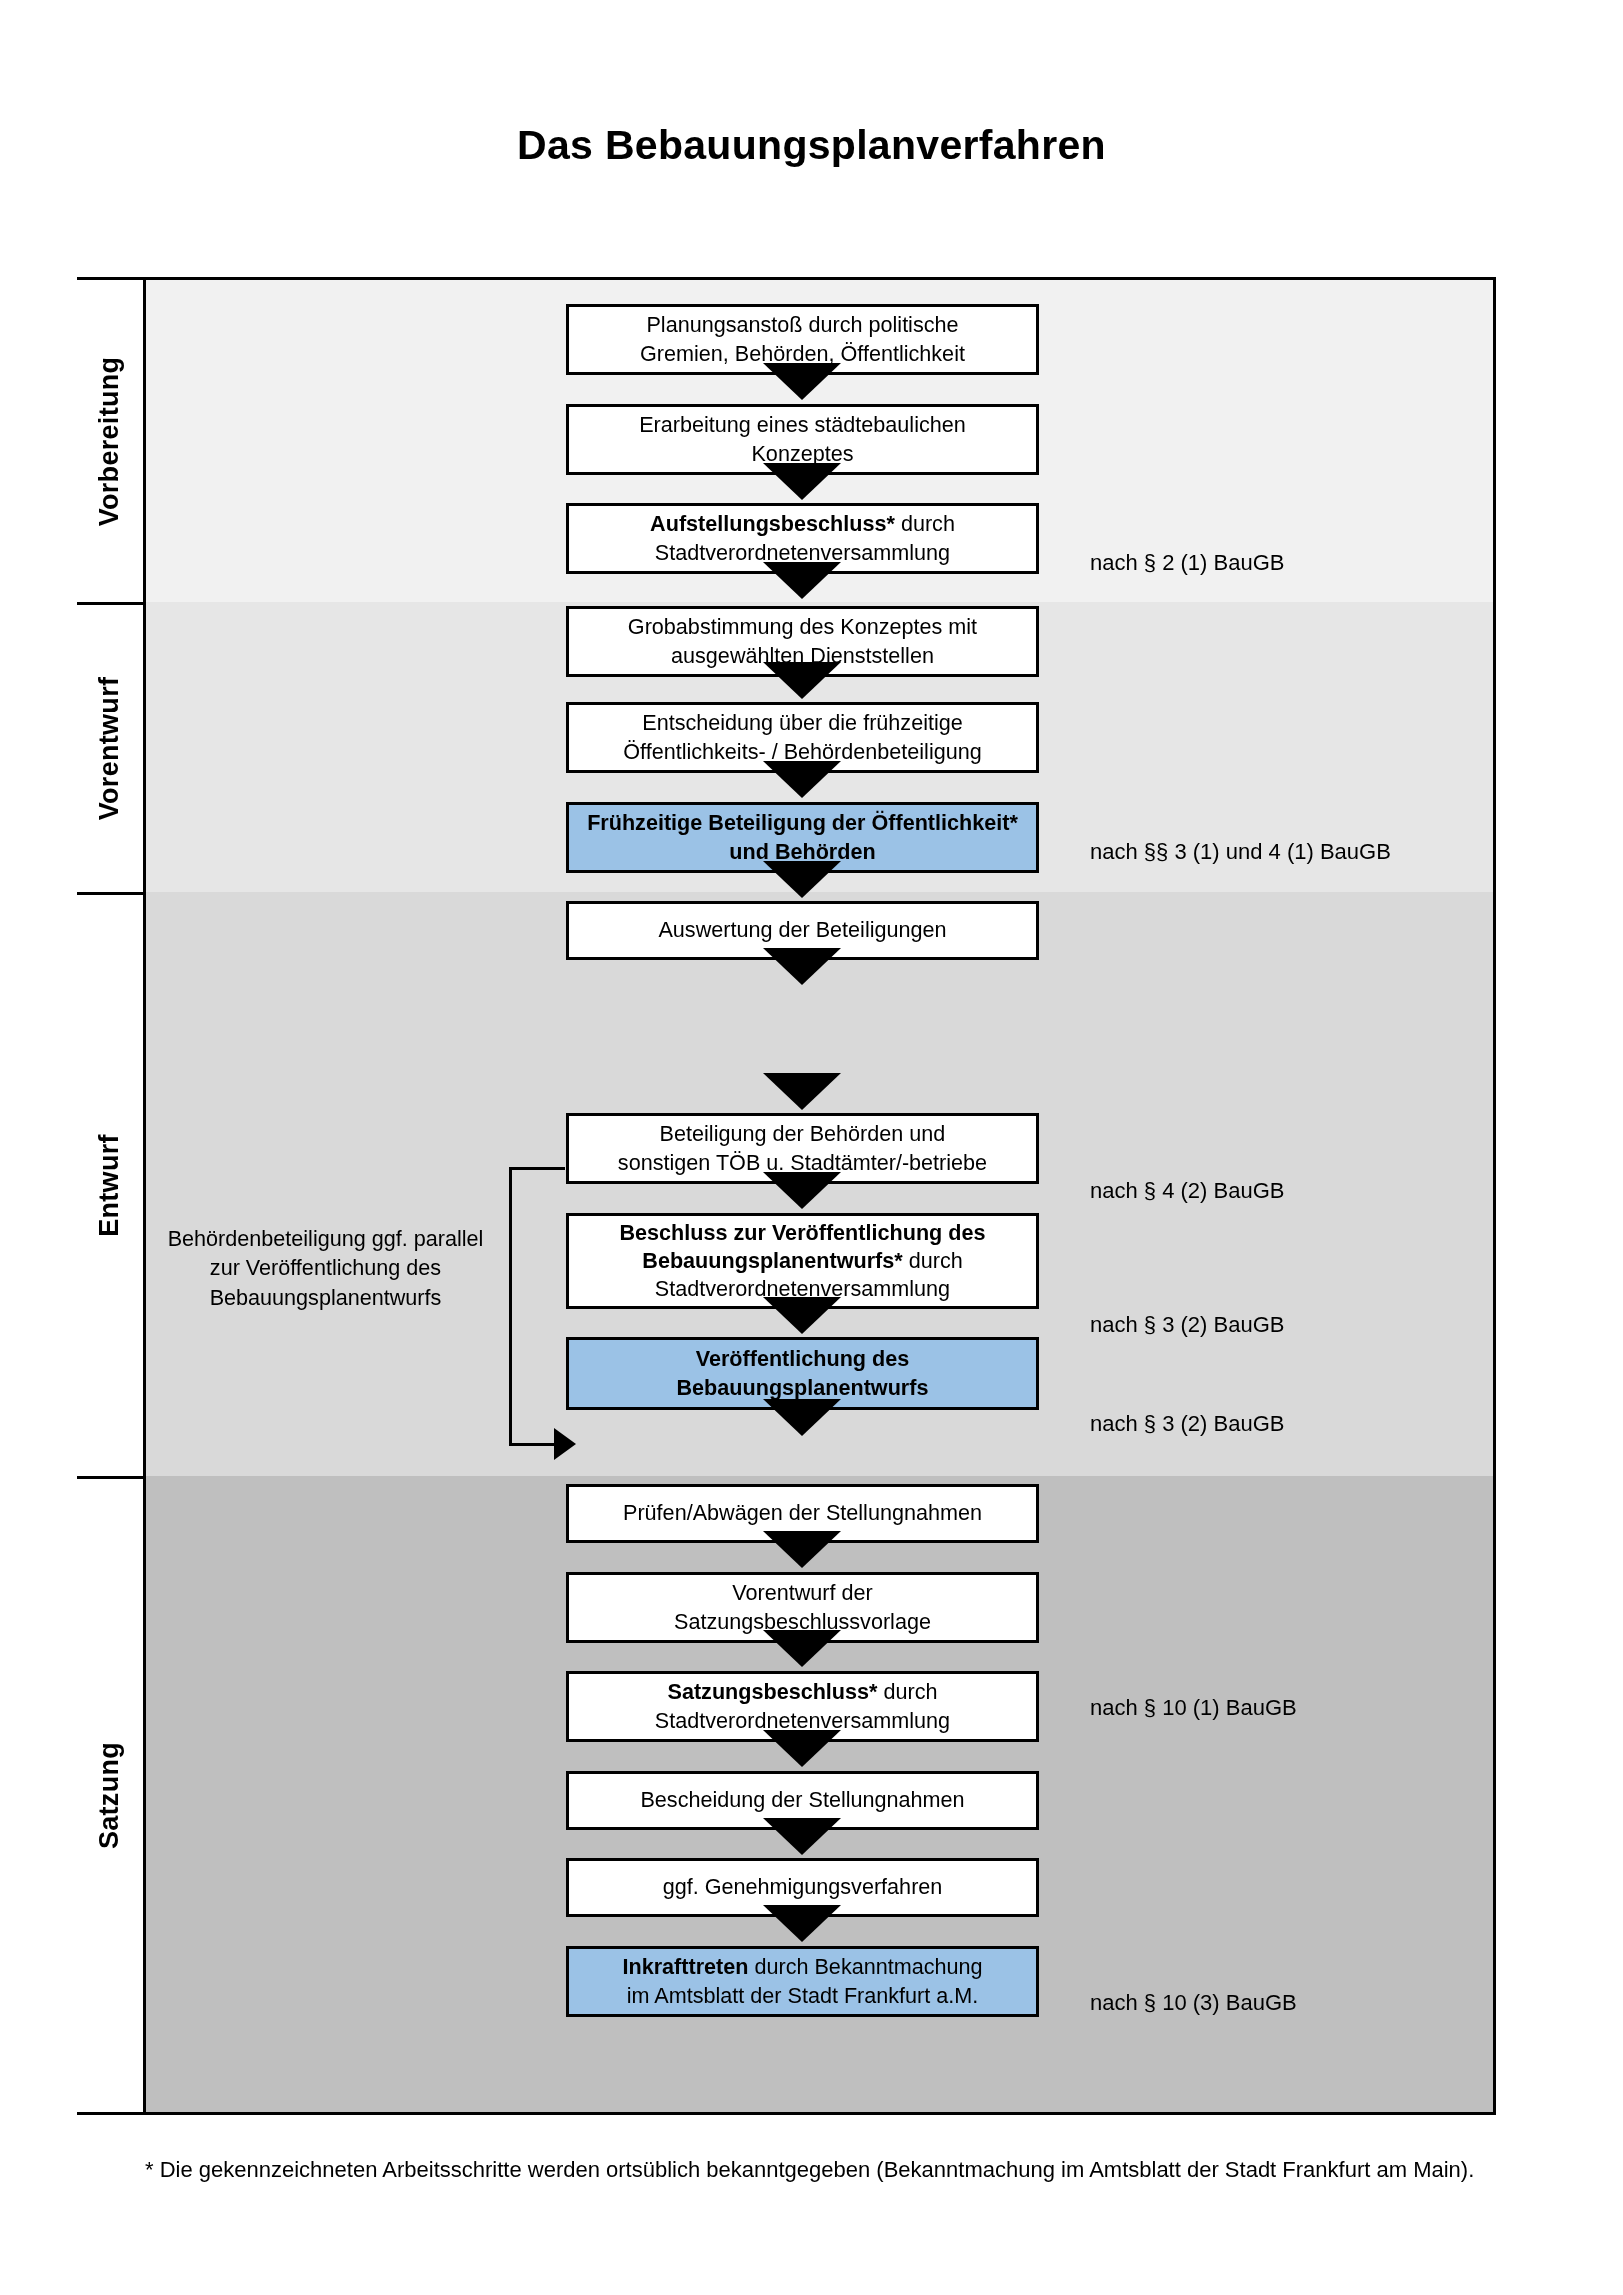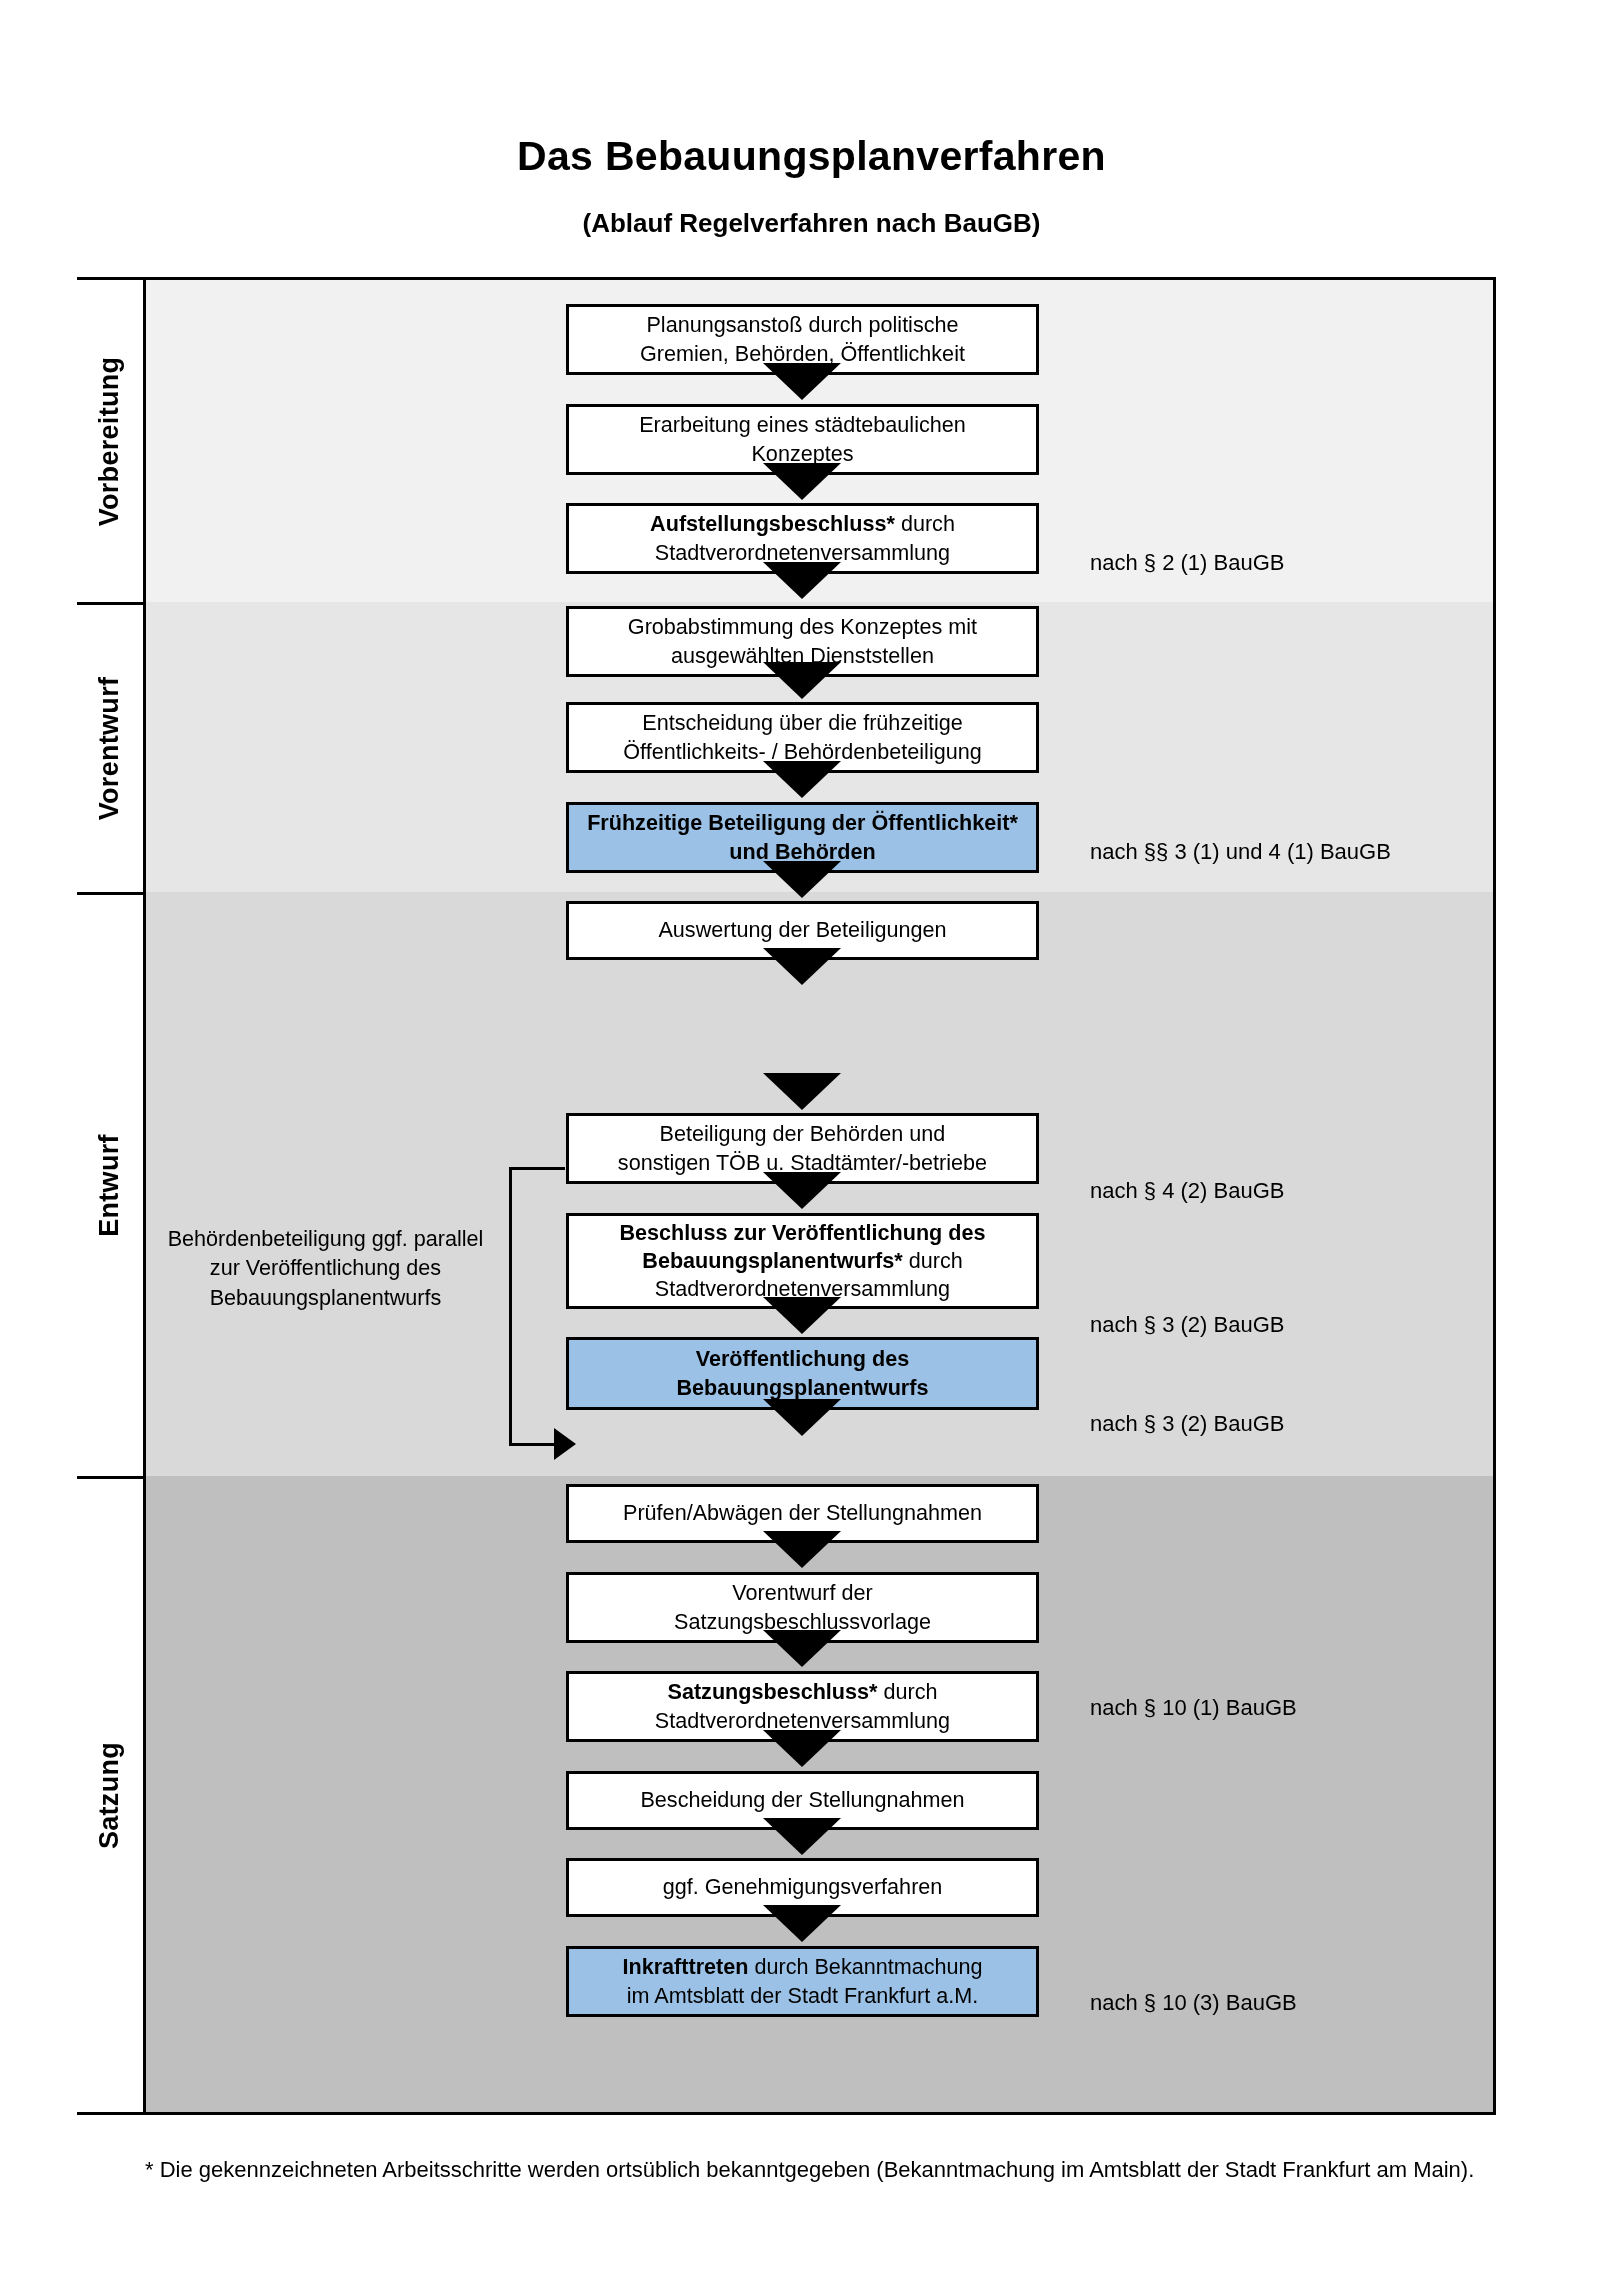--- a/index.html
+++ b/index.html
@@ -8,21 +8,21 @@
     font-family:"Liberation Sans","DejaVu Sans",sans-serif;
     color:#000000;
     position:relative;
     overflow:hidden;
   }
   .page{position:absolute;inset:0;}
 
   
   .title{
     position:absolute;left:0;right:0;top:122px;
-    text-align:center;font-size:41px;font-weight:bold;letter-spacing:0.3px;margin-top:11px;
+    text-align:center;font-size:41px;font-weight:bold;letter-spacing:0.3px;
   }
   .subtitle{
     position:absolute;left:0;right:0;top:208px;
     text-align:center;font-size:26px;font-weight:bold;
   }
 
   
   .frame{
     position:absolute;left:77px;top:277px;width:1419px;height:1838px;
     border:3.3px solid #000;box-sizing:border-box;
@@ -109,21 +109,20 @@
     position:absolute;left:145px;top:2153px;width:1352px;
     font-size:22px;line-height:1.55;text-align:left;
   }
 </style>
 </head>
 <body>
 
 <div class="page">
 
   <div class="title">Das Bebauungsplanverfahren</div>
-  <div class="subtitle">(Ablauf Regelverfahren nach BauGB)</div>
 
   <div class="band band-1"></div>
   <div class="band band-2"></div>
   <div class="band band-3"></div>
   <div class="band band-4"></div>
 
   <div class="frame"></div>
   <div class="frame-divider"></div>
   <div class="band-sep" style="top:602px"></div>
   <div class="band-sep" style="top:892px"></div>

